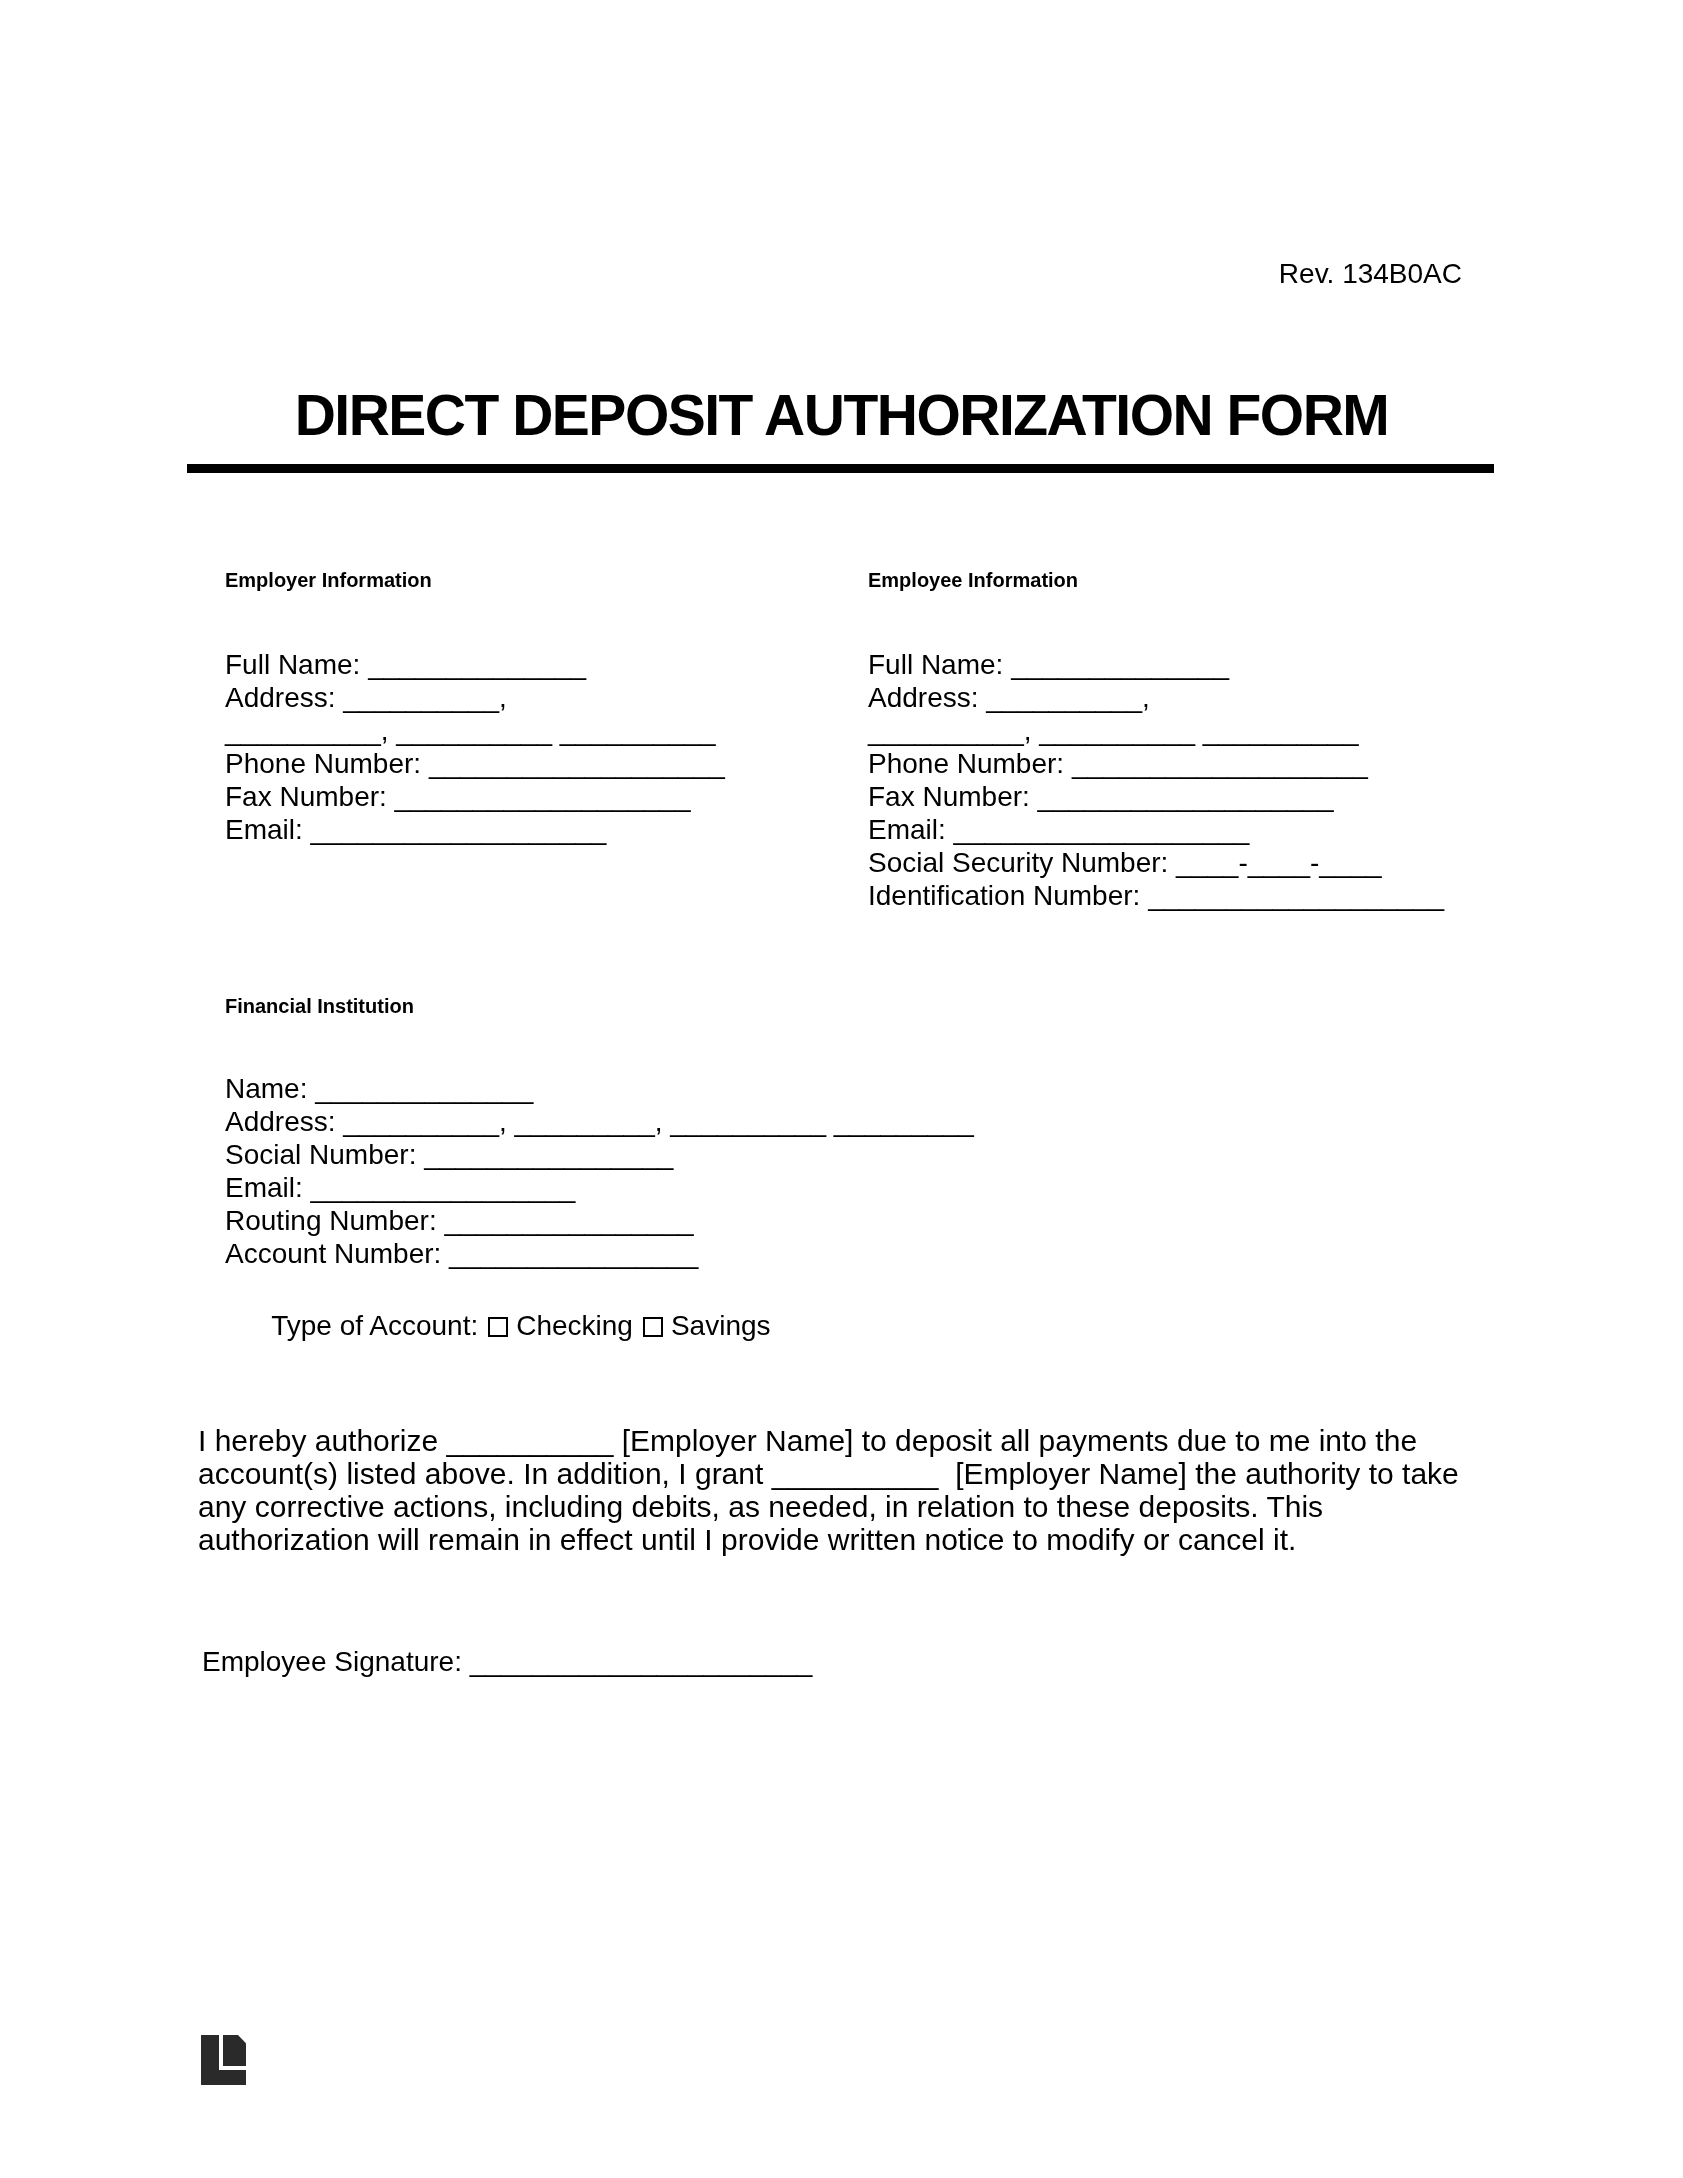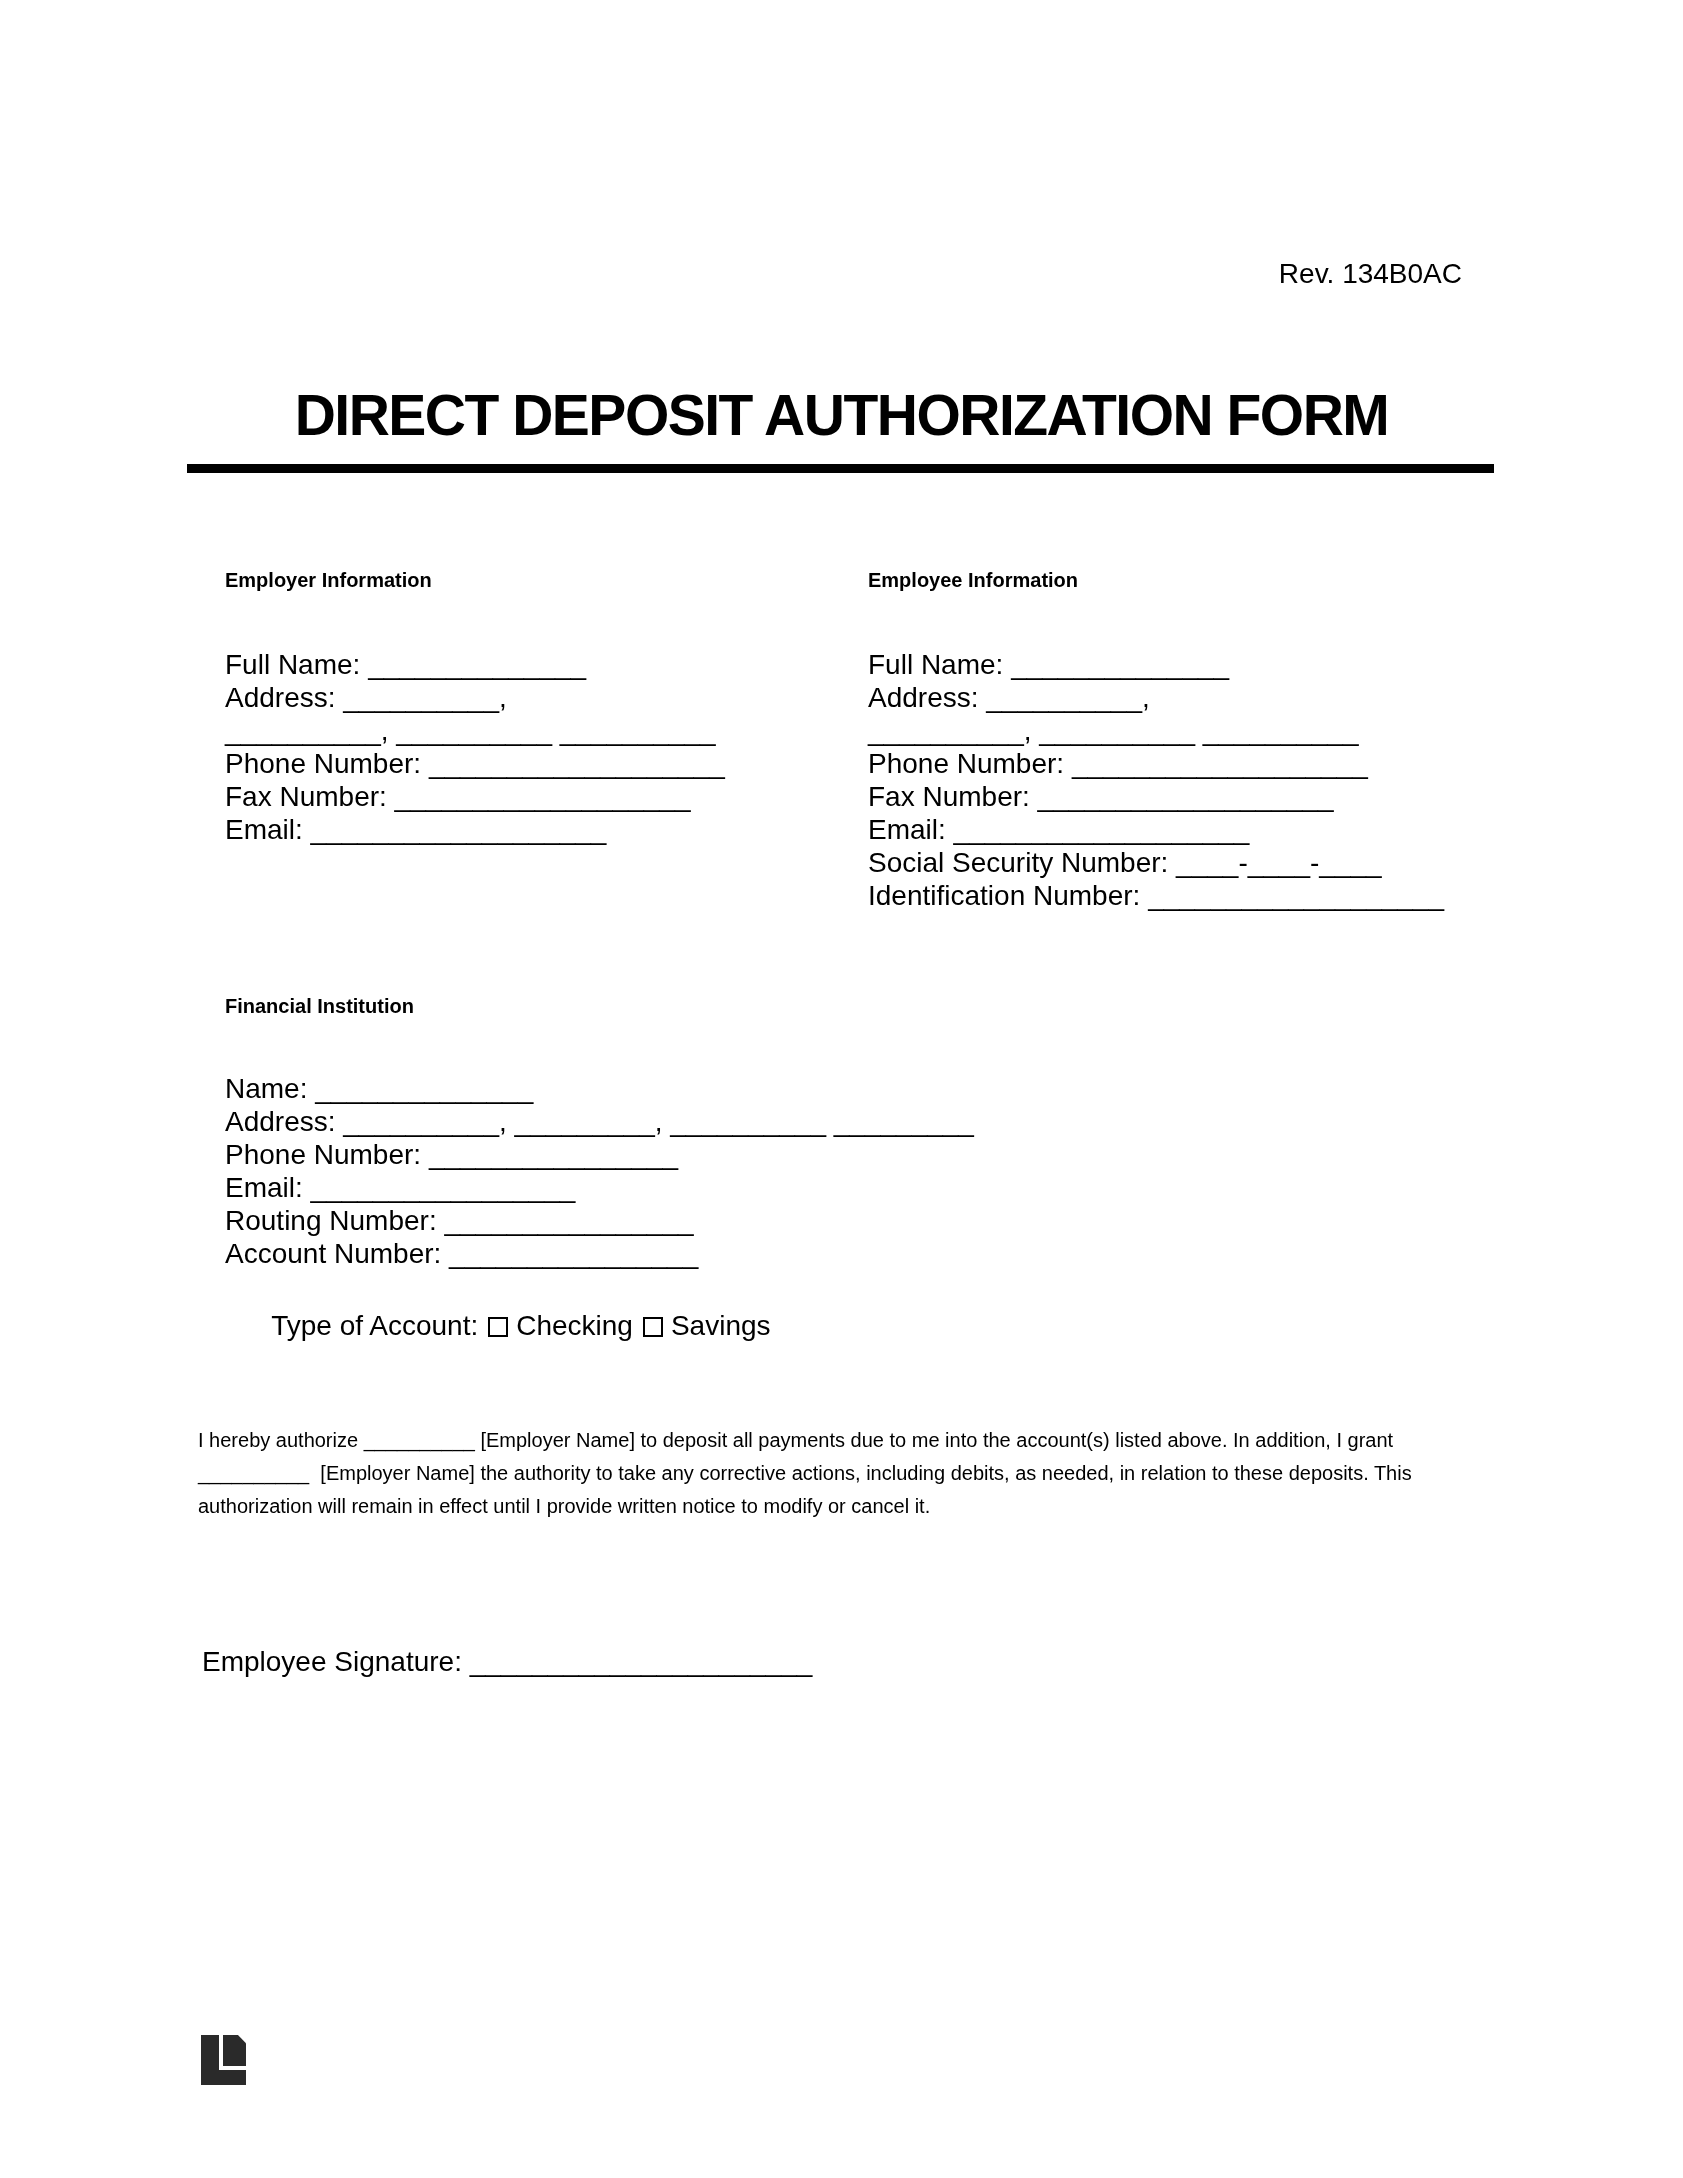--- a/index.html
+++ b/index.html
@@ -64,21 +64,21 @@
     margin: 0 8px 0 10px;
     vertical-align: -2px;
     background: #ffffff;
   }
   .authorization {
     position: absolute;
     left: 198px;
     top: 1424px;
     width: 1287px;
     margin: 0;
-    font-size: 20px;
+    font-size: 30px;
     line-height: 33px;
     white-space: pre-wrap;
   }
   .sig-line  { position: absolute; left: 202px; top: 1645px; font-size: 28px; line-height: 33px; white-space: pre; }
   .date-line { position: absolute; left: 202px; top: 1716px; font-size: 28px; line-height: 33px; white-space: pre; }
   .logo { position: absolute; left: 201px; top: 2035px; width: 45px; height: 50px; }
   .logo span { position: absolute; background: #2a2a2a; }
   .logo-left   { left: 0;    top: 0;    width: 18px; height: 50px; }
   .logo-bottom { left: 0;    top: 35px; width: 45px; height: 15px; }
   .logo-block  {
@@ -115,21 +115,21 @@
     <div class="line">Fax Number: ___________________</div>
     <div class="line">Email: ___________________</div>
     <div class="line">Social Security Number: ____-____-____</div>
     <div class="line">Identification Number: ___________________</div>
   </section>
 
   <section class="col financial">
     <div class="heading">Financial Institution</div>
     <div class="line">Name: ______________</div>
     <div class="line">Address: __________, _________, __________ _________</div>
-    <div class="line">Phone Number: ________________</div>
+    <div class="line">Social Number: ________________</div>
     <div class="line">Email: _________________</div>
     <div class="line">Routing Number: ________________</div>
     <div class="line">Account Number: ________________</div>
     <div class="line account-type">
       <span>Type of Account:</span><span class="cb"></span><span>Checking</span><span class="cb"></span><span>Savings</span>
     </div>
   </section>
 
   <p class="authorization">I hereby authorize __________ [Employer Name] to deposit all payments due to me into the account(s) listed above. In addition, I grant __________  [Employer Name] the authority to take any corrective actions, including debits, as needed, in relation to these deposits. This authorization will remain in effect until I provide written notice to modify or cancel it.</p>
 

